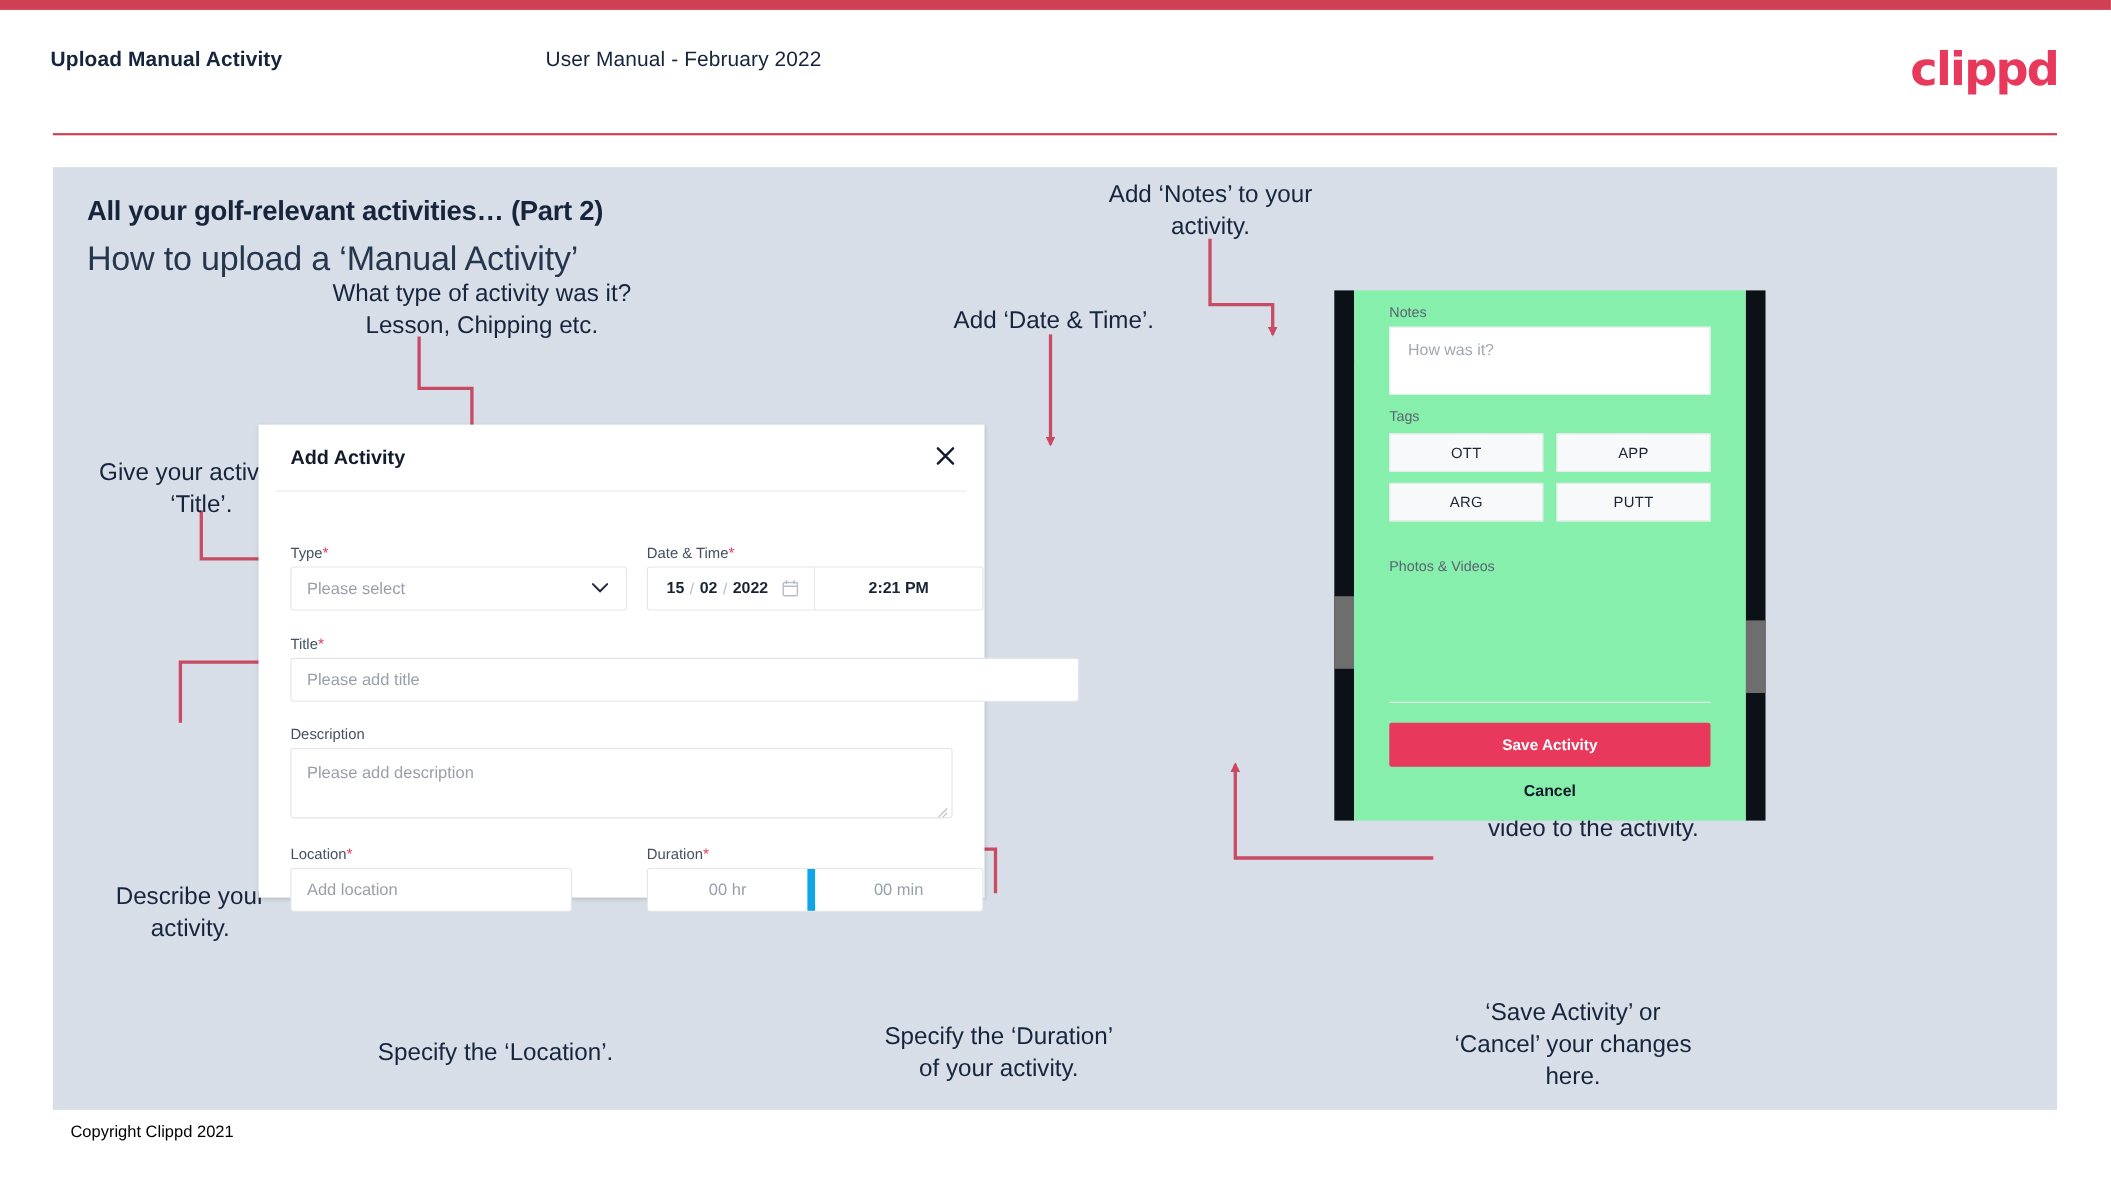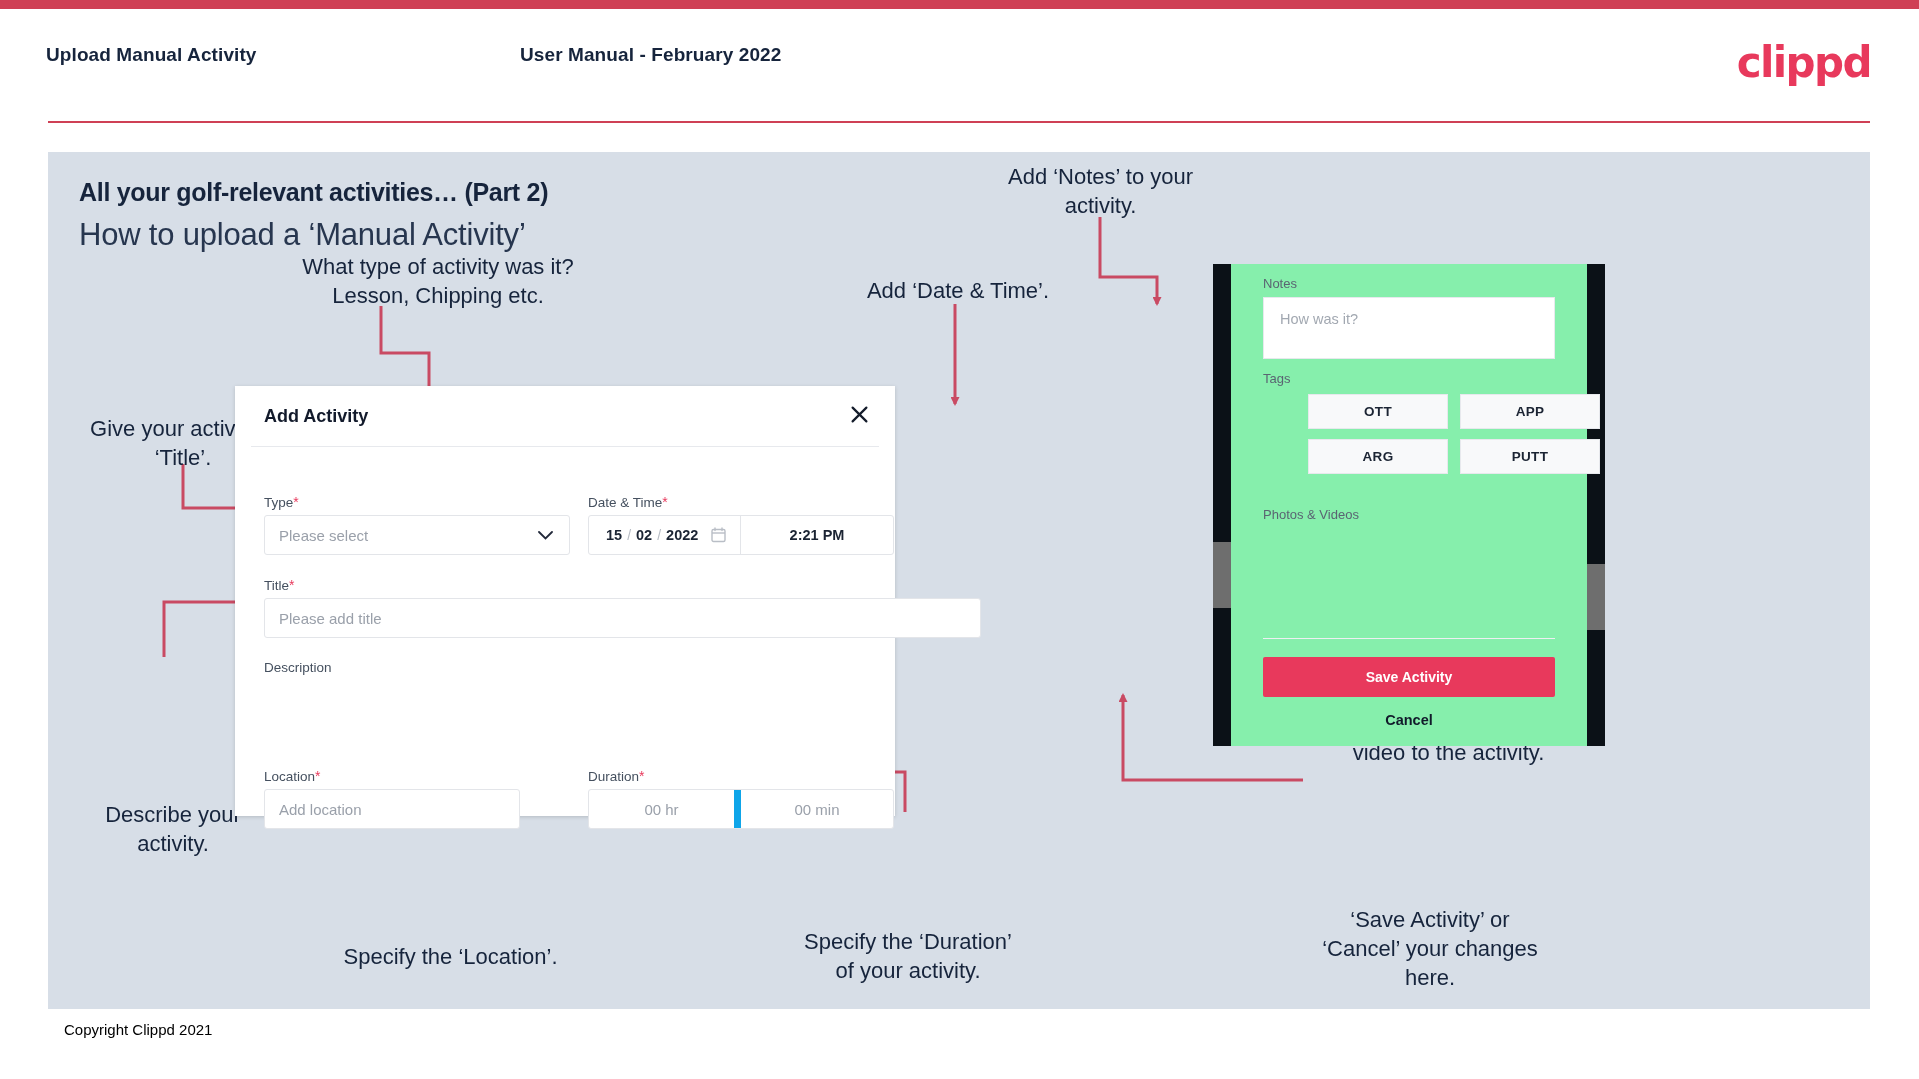--- a/index.html
+++ b/index.html
@@ -16,22 +16,22 @@
     position: absolute; left: 0; top: 0; width: 1919px; height: 9px;
     background: #cf4055;
   }
 
   
   .hdr-left {
     position: absolute; left: 46px; top: 44px;
     font-size: 19px; font-weight: 600; color: #16243c; letter-spacing: .1px;
   }
   .hdr-mid {
-    position: absolute; left: 520px; top: 44px;
-    font-size: 19px; font-weight: 700; color: #16243c; letter-spacing: .1px;
+    position: absolute; left: 496px; top: 44px;
+    font-size: 19px; font-weight: 400; color: #16243c; letter-spacing: .1px;
   }
   .logo {
     position: absolute; right: 48px; top: 38px;
     font-size: 42px; font-weight: 700; color: #e8395c;
     letter-spacing: -1.6px; font-family: "DejaVu Sans", sans-serif;
   }
   .hdr-rule {
     position: absolute; left: 48px; top: 121px; width: 1822px; height: 2px;
     background: #cf4055;
   }
@@ -173,23 +173,22 @@
     border: 1px solid #e7e9ed; background: #fff;
   }
   .ph-notes span {
     position: absolute; left: 16px; top: 13px;
     font-size: 14.5px; color: #a2a8b1;
   }
   .tag-btn {
     position: absolute; width: 140px; height: 35px;
     border: 1px solid #e7e9ed; background: #f8f9fa;
     display: flex; align-items: center; justify-content: center;
-    font-size: 13.5px; font-weight: 700; color: #1b2433;
+    font-size: 13.5px; font-weight: 400; color: #1b2433;
     letter-spacing: .3px;
-    margin-left: 45px;
   }
   .dropzone {
     position: absolute; left: 32px; top: 265px; width: 292px; height: 88px;
     border: 1px solid #e7e9ed; background: #fff;
     display: flex; flex-direction: column; align-items: center;
     justify-content: center; gap: 7px;
   }
   .dz-text {
     font-size: 11px; color: #a2a8b1; text-align: center; line-height: 15px;
   }
@@ -340,20 +339,29 @@
       </div>
 
       <div class="fld-label" style="left:29px; top:191px;">
         <span>Title</span><span class="req">*</span>
       </div>
       <div class="input-box" style="left:29px; top:212px; width:717px; height:40px;">
         <span class="ph">Please add title</span>
       </div>
 
       <div class="fld-label" style="left:29px; top:274px;">Description</div>
+      <div class="txtarea" style="left:29px; top:294px; width:602px; height:64px;">
+        <span class="ph">Please add description</span>
+        <span class="resize-grip">
+          <svg width="10" height="10" viewBox="0 0 10 10">
+            <line x1="9" y1="1" x2="1" y2="9" stroke="#b9bec6" stroke-width="1"></line>
+            <line x1="9" y1="5" x2="5" y2="9" stroke="#b9bec6" stroke-width="1"></line>
+          </svg>
+        </span>
+      </div>
 
       <div class="fld-label" style="left:29px; top:382px;">
         <span>Location</span><span class="req">*</span>
       </div>
       <div class="input-box" style="left:29px; top:403px; width:256px; height:40px;">
         <span class="ph">Add location</span>
       </div>
 
       <div class="fld-label" style="left:353px; top:382px;">
         <span>Duration</span><span class="req">*</span>

